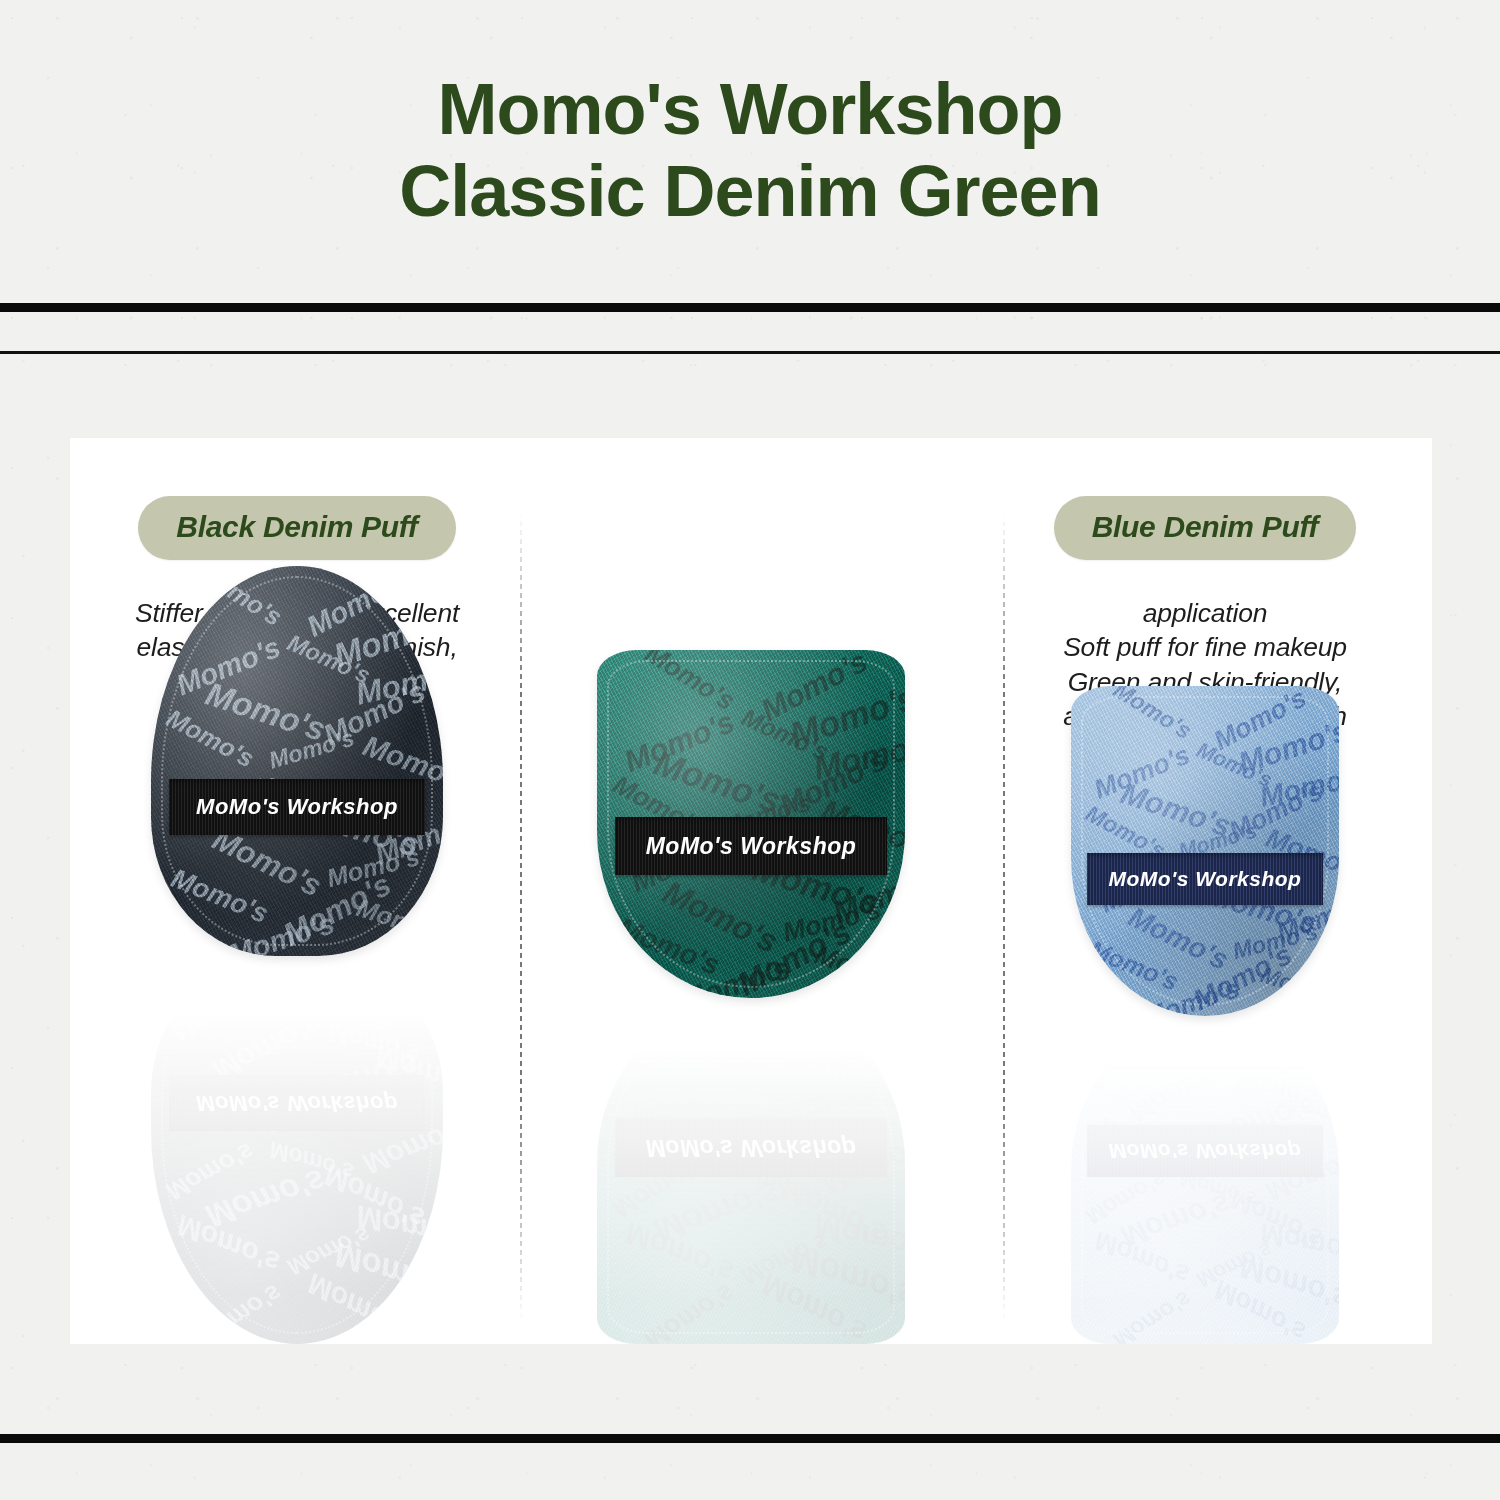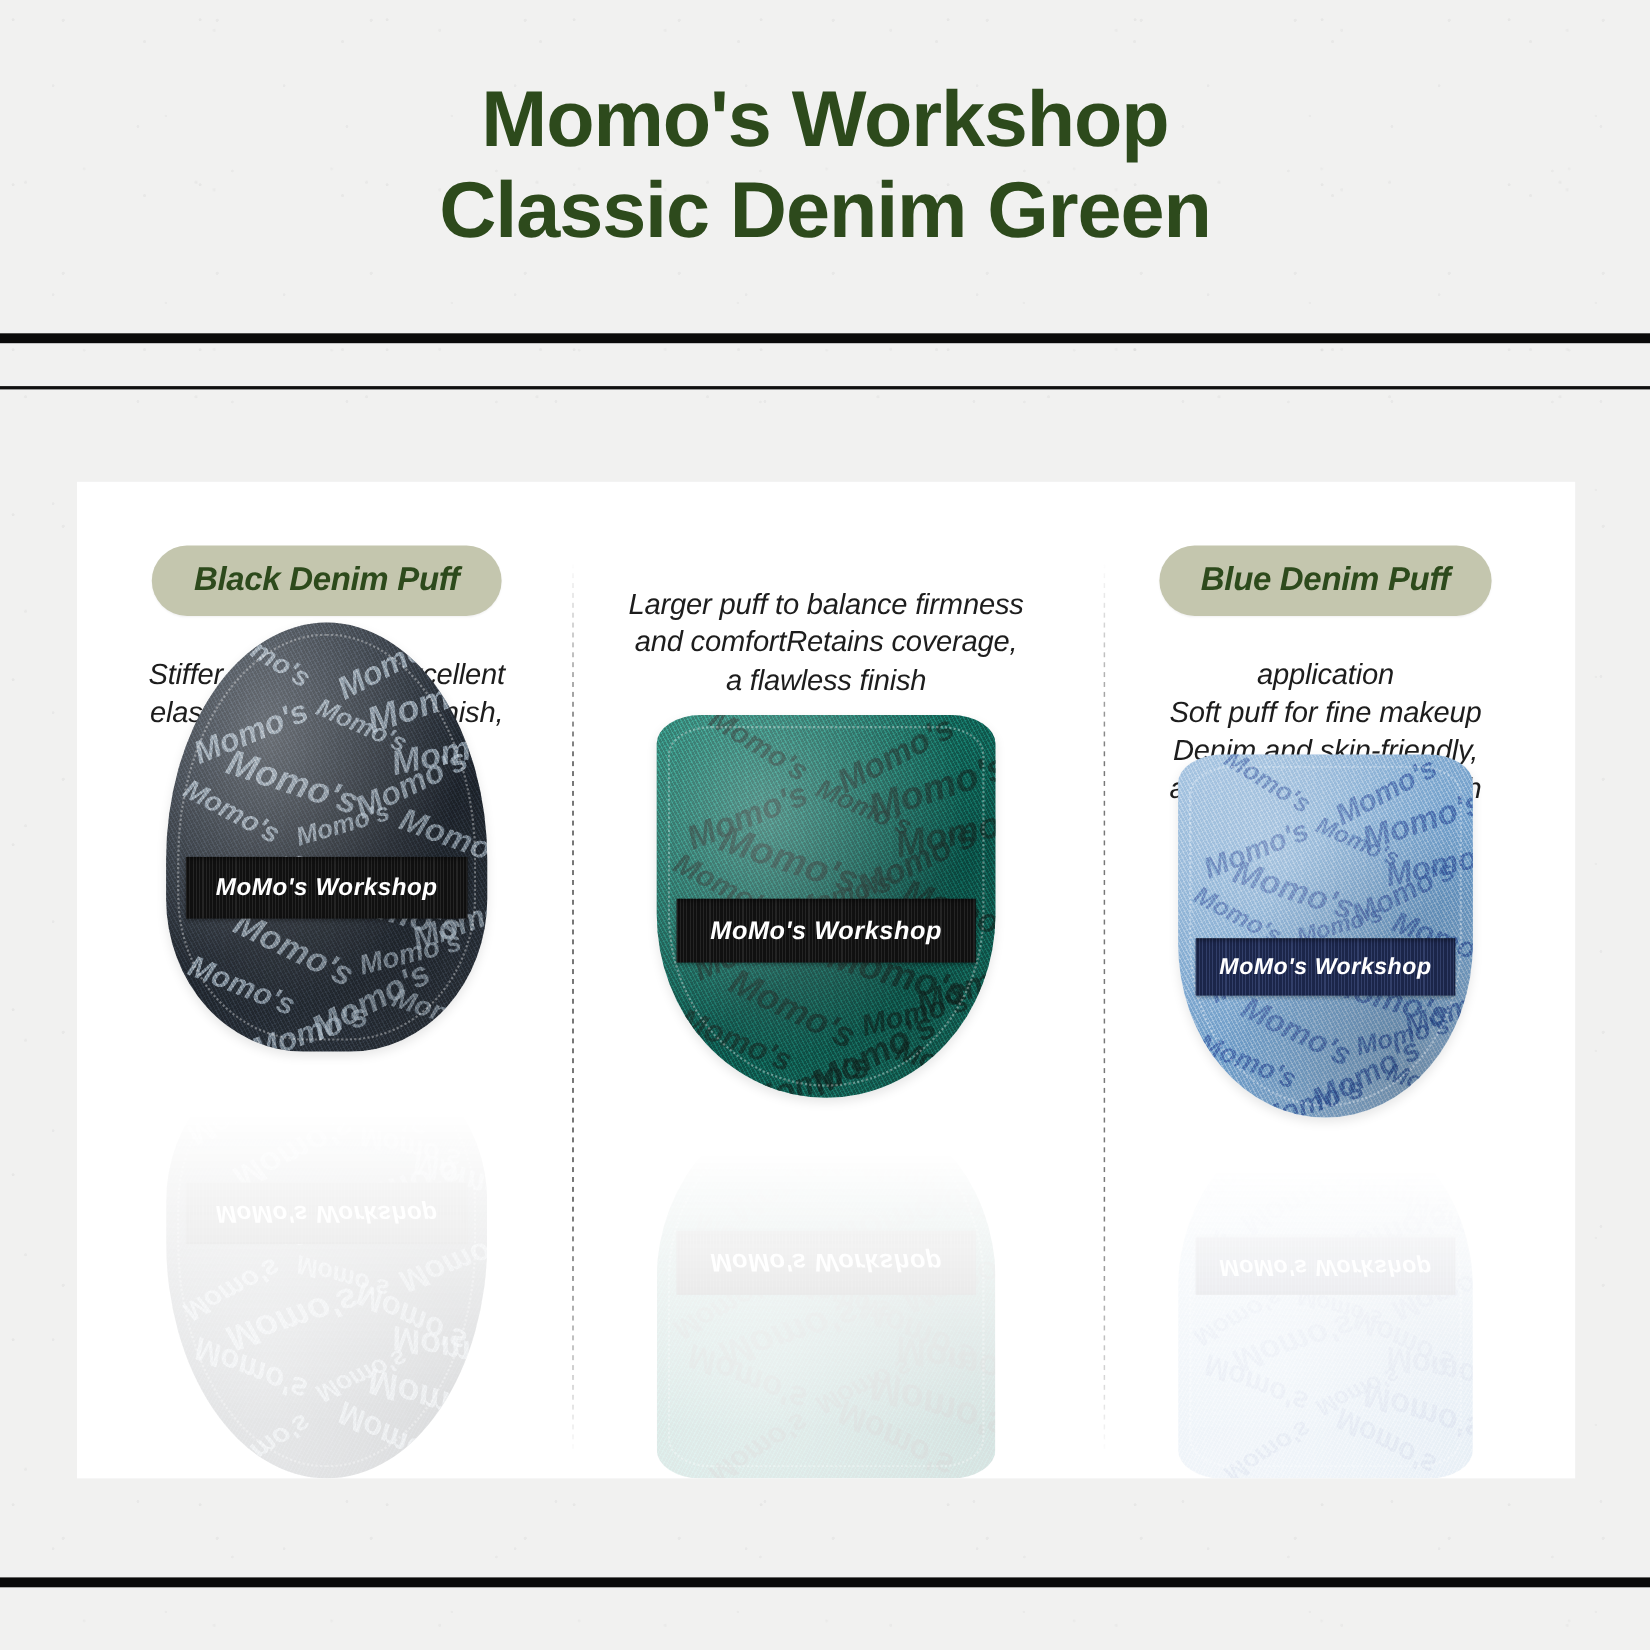--- a/index.html
+++ b/index.html
@@ -297,25 +297,20 @@
                 <div class="rimseam"></div>
                 <div class="strap" style="top: 54.5%; height: 56px; background-color: rgb(20, 20, 20); color: rgb(255, 255, 255); font-size: 22px;">
                   <span>MoMo's Workshop</span>
                 </div>
               </div>
             </div>
           </div>
         </div>
       </div>
       <div class="col">
-        <div class="desc">
-          <span class="dline">Larger puff to balance firmness</span>
-          <span class="dline">and comfortRetains coverage,</span>
-          <span class="dline">a flawless finish</span>
-        </div>
         <div class="stage">
           <div class="puff-wrap">
             <div class="puff shape-flattop" style="width: 308px; height: 348px; background: linear-gradient(146deg, rgb(31, 132, 115) 0%, rgb(13, 91, 80) 58%, rgb(31, 132, 115) 100%);">
               <div class="wm">
                 <span style="top: 6%; left: 52%; font-size: 30.8px; transform: rotate(-28deg); color: rgb(20, 50, 44); opacity: 0.72;">Momo's</span>
                 <span style="top: 4%; left: 14%; font-size: 26.6933px; transform: rotate(32deg); color: rgb(20, 50, 44); opacity: 0.72;">Momo's</span>
                 <span style="top: 14%; left: 62%; font-size: 34.9067px; transform: rotate(-18deg); color: rgb(20, 50, 44); opacity: 0.72;">Momo's</span>
                 <span style="top: 22%; left: 8%; font-size: 30.8px; transform: rotate(-22deg); color: rgb(20, 50, 44); opacity: 0.72;">Momo's</span>
                 <span style="top: 21%; left: 46%; font-size: 24.64px; transform: rotate(24deg); color: rgb(20, 50, 44); opacity: 0.72;">Momo's</span>
                 <span style="top: 26%; left: 70%; font-size: 32.8533px; transform: rotate(-12deg); color: rgb(20, 50, 44); opacity: 0.72;">Momo's</span>
@@ -374,21 +369,21 @@
               </div>
             </div>
           </div>
         </div>
       </div>
       <div class="col">
         <div class="badge">Blue Denim Puff</div>
         <div class="desc">
           <span class="dline">application</span>
           <span class="dline">Soft puff for fine makeup</span>
-          <span class="dline">Denim and skin-friendly,</span>
+          <span class="dline">Green and skin-friendly,</span>
           <span class="dline">a natural and clear finish</span>
         </div>
         <div class="stage">
           <div class="puff-wrap">
             <div class="puff shape-flattop" style="width: 268px; height: 330px; background: linear-gradient(146deg, rgb(169, 198, 226) 0%, rgb(127, 168, 207) 58%, rgb(169, 198, 226) 100%);">
               <div class="wm">
                 <span style="top: 6%; left: 52%; font-size: 26.8px; transform: rotate(-28deg); color: rgb(58, 99, 168); opacity: 0.66;">Momo's</span>
                 <span style="top: 4%; left: 14%; font-size: 23.2267px; transform: rotate(32deg); color: rgb(58, 99, 168); opacity: 0.66;">Momo's</span>
                 <span style="top: 14%; left: 62%; font-size: 30.3733px; transform: rotate(-18deg); color: rgb(58, 99, 168); opacity: 0.66;">Momo's</span>
                 <span style="top: 22%; left: 8%; font-size: 26.8px; transform: rotate(-22deg); color: rgb(58, 99, 168); opacity: 0.66;">Momo's</span>

